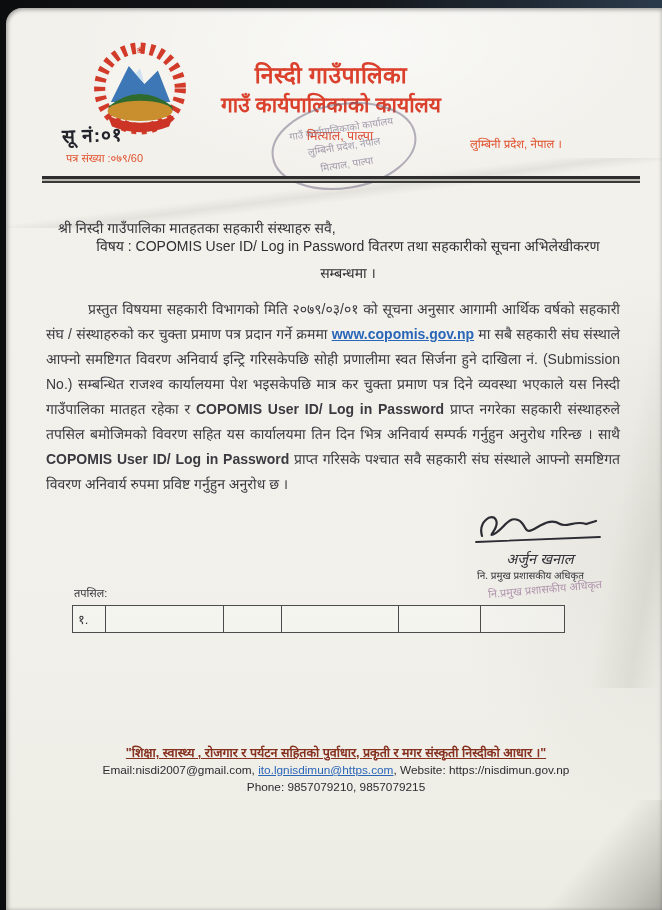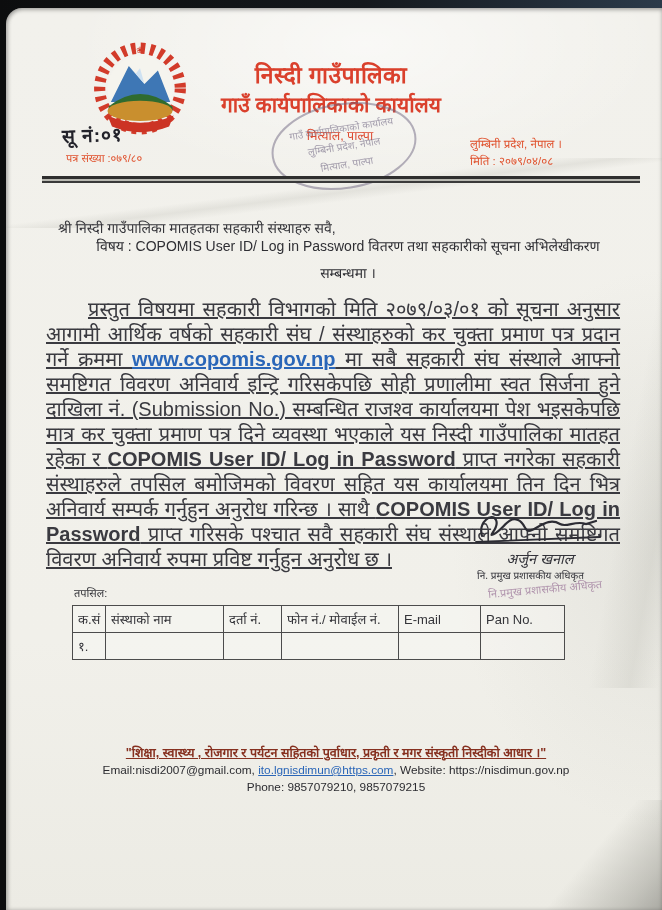--- a/index.html
+++ b/index.html
@@ -37,21 +37,21 @@
 
   .stamp{left:266px;top:98px;width:156px;height:96px;transform:rotate(-9deg);opacity:.75;}
   .stamp svg{width:100%;height:100%;}
 
   .rule{left:42px;right:22px;top:176px;height:2px;border-top:3px solid #2e2e2e;border-bottom:2px solid #3a3a3a;background:#b9b9b2;}
 
   .salutation{left:58px;top:198px;font-size:14px;color:#35353a;margin-top:20px;}
 
   .subject{left:92px;right:58px;top:233px;text-align:center;font-size:14px;font-weight:normal;color:#2f2f34;line-height:27px;}
 
-  .bodytext{left:46px;width:574px;top:297px;font-size:20px;color:#3a3a40;line-height:25px;text-align:justify;text-indent:42px;text-decoration:underline;}
+  .bodytext{left:46px;width:574px;top:297px;font-size:14px;color:#3a3a40;line-height:25px;text-align:justify;text-indent:42px;}
   .bodytext .b{font-weight:bold;}
   .bodytext .lnk{color:#2a66b8;text-decoration:underline;font-weight:bold;}
 
   .sig-ink{left:468px;top:508px;width:140px;height:42px;}
   .sig-name{left:440px;width:200px;top:548px;text-align:center;font-size:14.5px;color:#33333a;font-style:italic;}
   .sig-title{left:408px;width:245px;top:568px;text-align:center;font-size:10px;color:#33333a;}
   .sig-stamp{left:430px;width:230px;top:581px;text-align:center;font-size:11px;color:rgba(125,75,125,.55);transform:rotate(-5deg);}
 
   .tapasil{left:74px;top:585px;font-size:11px;color:#35353a;}
   table.sched{position:absolute;left:72px;top:605px;border-collapse:collapse;table-layout:fixed;width:492px;background:rgba(255,255,255,.25);}
@@ -91,24 +91,23 @@
 <div class="abs stamp">
   <svg viewBox="0 0 156 96">
     <ellipse cx="78" cy="48" rx="72" ry="42" fill="none" stroke="rgba(108,98,126,.65)" stroke-width="2"></ellipse>
     <text x="78" y="34" text-anchor="middle" font-size="10" fill="rgba(108,98,126,.8)">गाउँ कार्यपालिकाको कार्यालय</text>
     <text x="78" y="52" text-anchor="middle" font-size="10" fill="rgba(108,98,126,.8)">लुम्बिनी प्रदेश, नेपाल</text>
     <text x="78" y="70" text-anchor="middle" font-size="10" fill="rgba(108,98,126,.8)">मित्याल, पाल्पा</text>
   </svg>
 </div>
 
 <div class="abs hand-ref">सू नं:०१</div>
-<div class="abs letter-no">पत्र संख्या :०७९/८०</div>
+<div class="abs letter-no">पत्र संख्या :०७९/60</div>
 <div class="abs province">
   <div>लुम्बिनी प्रदेश, नेपाल ।</div>
-  <div>मिति : २०७९/०४/०८</div>
 </div>
 
 <div class="abs rule"></div>
 
 <div class="abs salutation">श्री निस्दी गाउँपालिका मातहतका सहकारी संस्थाहरु सवै,</div>
 
 <div class="abs subject">
   <span>विषय :</span>
   <span>COPOMIS  User ID/ Log in Password वितरण तथा  सहकारीको सूचना अभिलेखीकरण</span><br>
   <span>सम्बन्धमा ।</span>
@@ -132,28 +131,20 @@
 <table class="sched">
   <colgroup>
     <col style="width:33px">
       <col style="width:118px">
       <col style="width:58px">
     <col style="width:117px">
       <col style="width:82px">
       <col style="width:84px">
   </colgroup>
   <tbody>
-      <tr>
-    <th>क.सं</th>
-    <th>संस्थाको नाम</th>
-    <th>दर्ता नं.</th>
-    <th>फोन नं./ मोवाईल नं.</th>
-    <th>E-mail</th>
-    <th>Pan No.</th>
-  </tr>
   <tr>
     <td>१.</td>
     <td></td>
     <td></td>
     <td></td>
     <td></td>
     <td></td>
   </tr>
 </tbody>
   </table>

